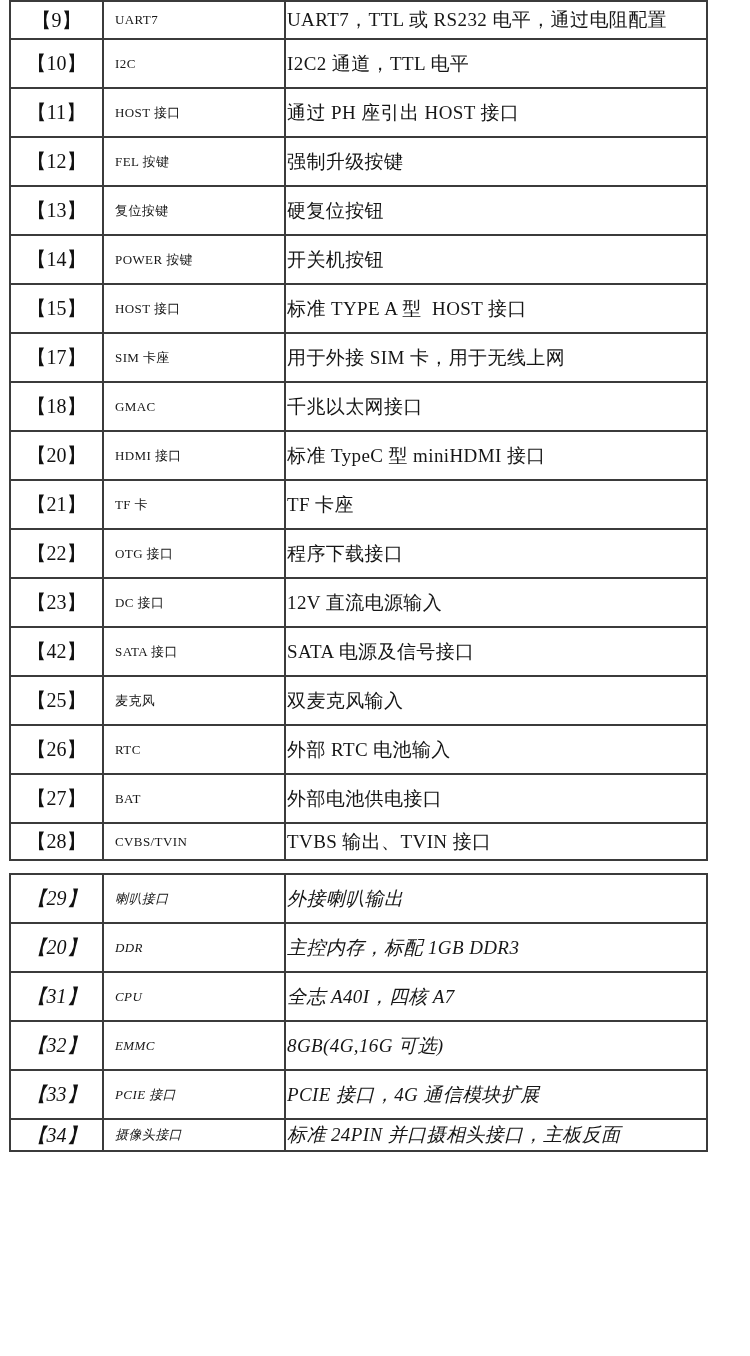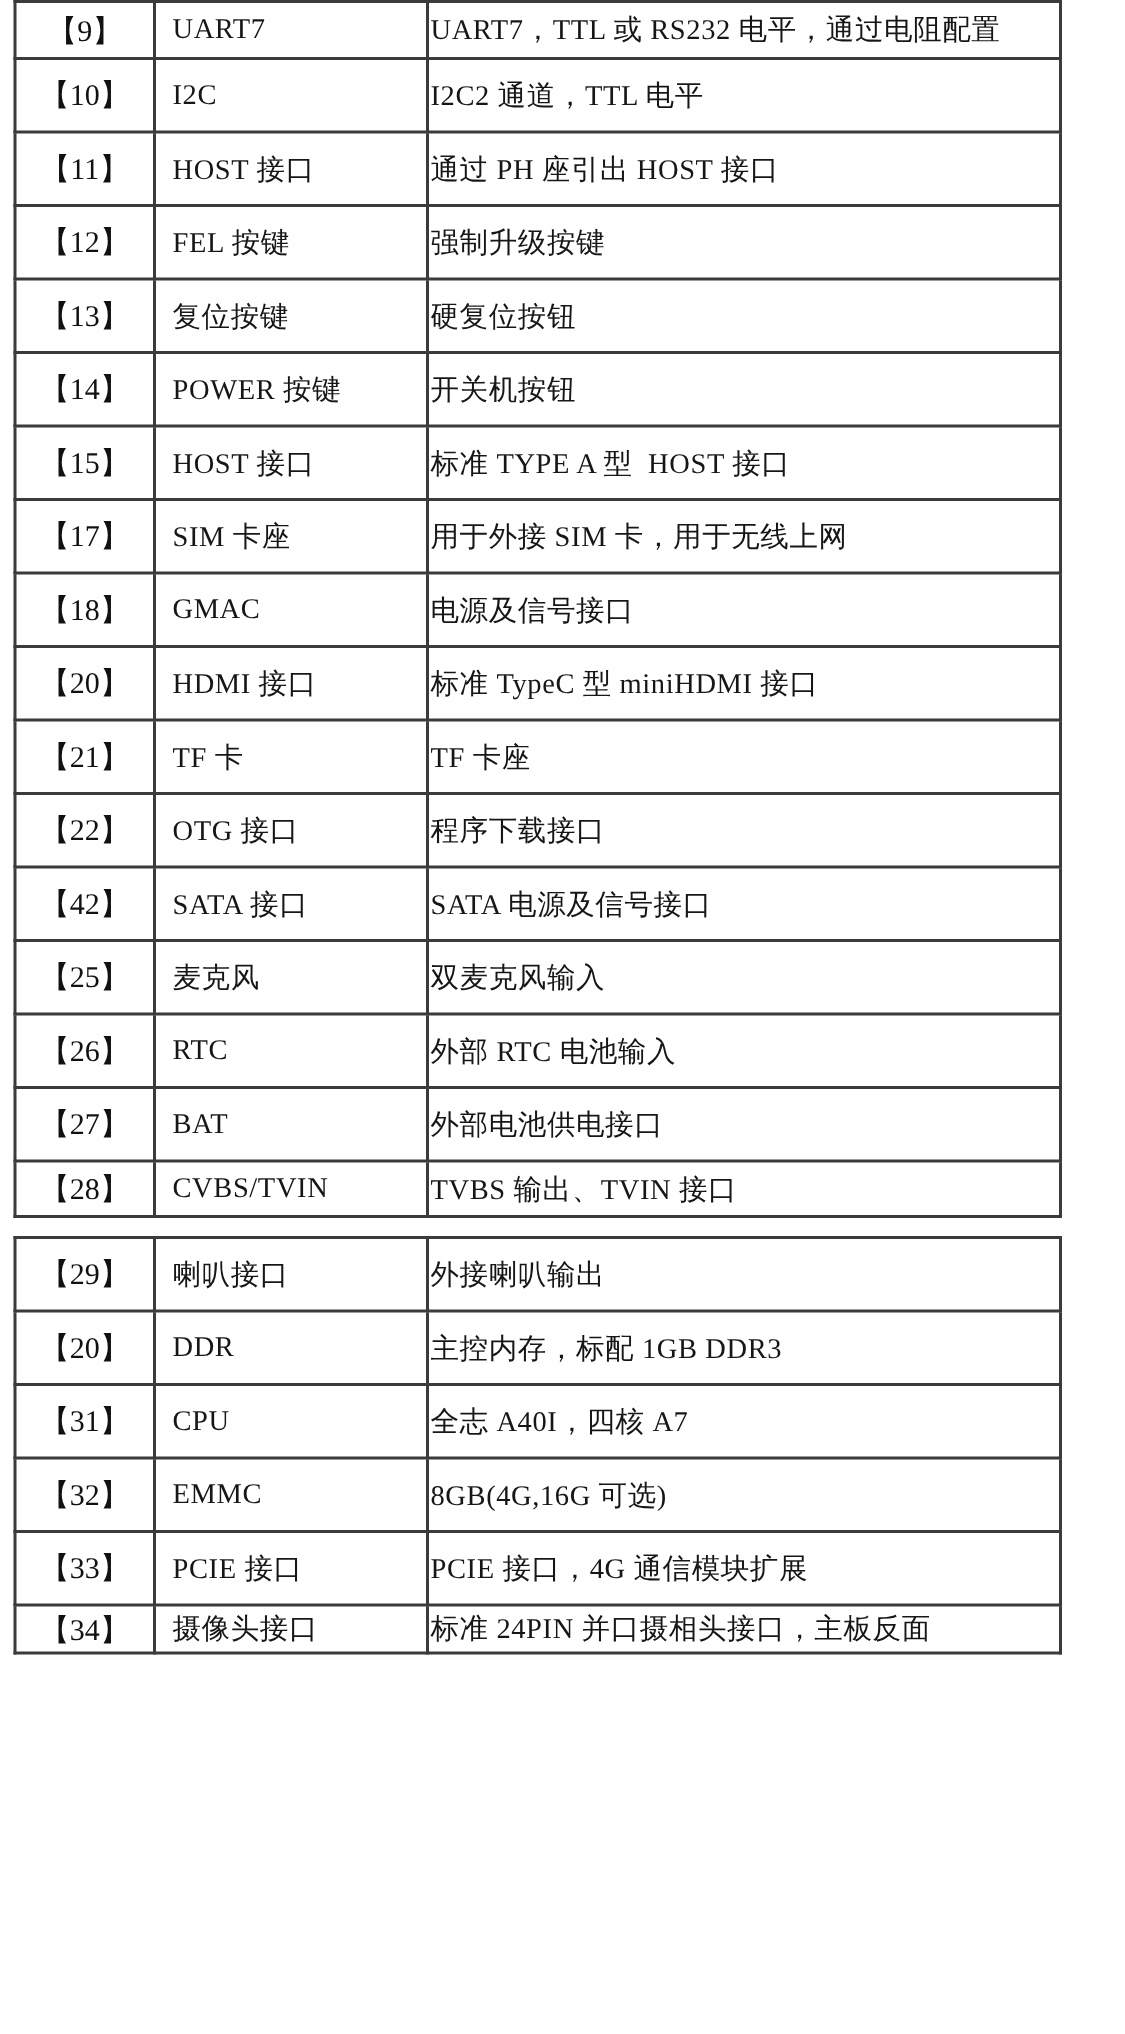--- a/index.html
+++ b/index.html
@@ -35,31 +35,31 @@
   col.c-num  { width: 93px; }
   col.c-name { width: 182px; }
   col.c-desc { width: 422px; }
   td.cell-num {
     text-align: center;
     font-size: 20px;
     color: #111111;
   }
   td.cell-name {
     padding-left: 11px;
-    font-size: 19px;
+    font-size: 13px;
     letter-spacing: 0.4px;
   }
   td.cell-desc {
     font-size: 19px;
     letter-spacing: 0.4px;
   }
   table.t1 tr              { height: 49px; }
   table.t1 tr:first-child  { height: 38px; }
   table.t1 tr:last-child   { height: 37px; }
-  table.t2                 { margin-top: 12px; }
+  table.t2                 { margin-top: 12px; font-style: italic; }
   table.t2 tr              { height: 49px; }
   table.t2 tr:last-child   { height: 32px; }
 </style>
 </head>
 <body>
 
 <div class="page">
   <table class="spec-table t1">
     <colgroup>
       <col class="c-num">
@@ -103,36 +103,41 @@
           <td class="cell-desc">标准 TYPE A 型  HOST 接口</td>
         </tr>
         <tr>
           <td class="cell-num">【17】</td>
           <td class="cell-name">SIM 卡座</td>
           <td class="cell-desc">用于外接 SIM 卡，用于无线上网</td>
         </tr>
         <tr>
           <td class="cell-num">【18】</td>
           <td class="cell-name">GMAC</td>
-          <td class="cell-desc">电源及信号接口</td>
+          <td class="cell-desc">千兆以太网接口</td>
         </tr>
         <tr>
           <td class="cell-num">【20】</td>
           <td class="cell-name">HDMI 接口</td>
           <td class="cell-desc">标准 TypeC 型 miniHDMI 接口</td>
         </tr>
         <tr>
           <td class="cell-num">【21】</td>
           <td class="cell-name">TF 卡</td>
           <td class="cell-desc">TF 卡座</td>
         </tr>
         <tr>
           <td class="cell-num">【22】</td>
           <td class="cell-name">OTG 接口</td>
           <td class="cell-desc">程序下载接口</td>
+        </tr>
+        <tr>
+          <td class="cell-num">【23】</td>
+          <td class="cell-name">DC 接口</td>
+          <td class="cell-desc">12V 直流电源输入</td>
         </tr>
         <tr>
           <td class="cell-num">【42】</td>
           <td class="cell-name">SATA 接口</td>
           <td class="cell-desc">SATA 电源及信号接口</td>
         </tr>
         <tr>
           <td class="cell-num">【25】</td>
           <td class="cell-name">麦克风</td>
           <td class="cell-desc">双麦克风输入</td>

